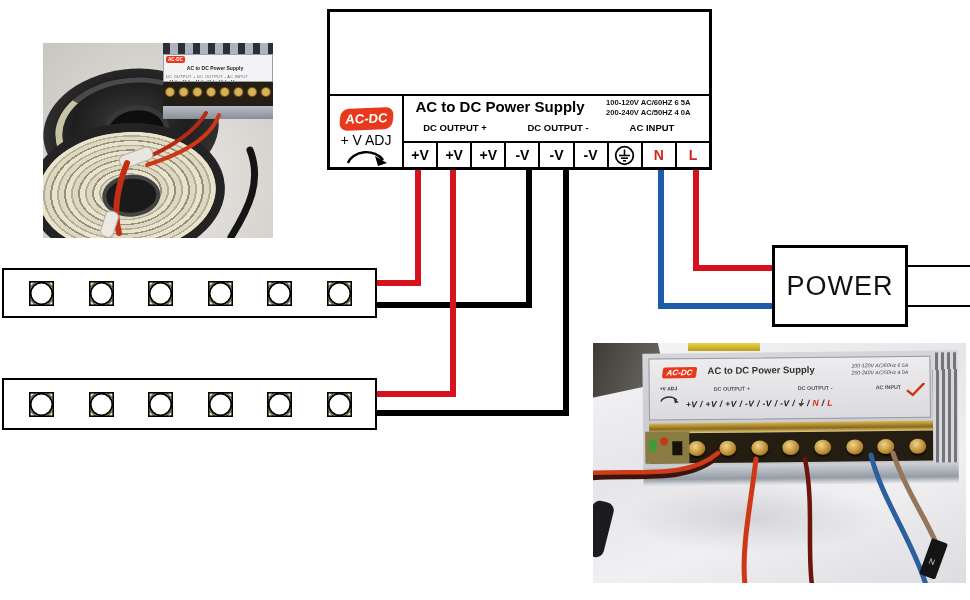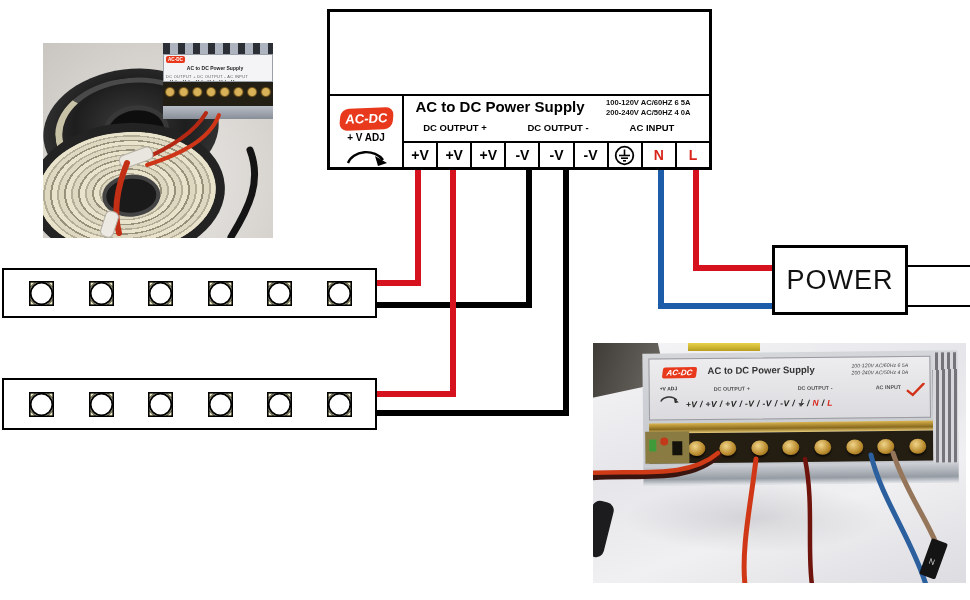--- a/index.html
+++ b/index.html
@@ -14,34 +14,34 @@
   .wire.blu{background:var(--wire-blue);}
   .outline{position:absolute;height:2px;background:#000;}
 
   
   .dpsu{position:absolute;left:327px;top:9px;width:385px;height:161px;border:3px solid #000;background:#fff;}
   .dpsu-band{position:absolute;left:0;right:0;top:82px;bottom:0;border-top:2px solid #000;}
   .dpsu-vdiv{position:absolute;left:72px;top:84px;bottom:0;width:2px;background:#000;}
   .dpsu-badge{position:absolute;left:10px;top:96px;width:53px;height:22px;background:var(--badge-red);
       color:#fff;border-radius:8px;transform:skewX(-7deg) rotate(-2deg);font-weight:bold;font-size:13px;
       text-align:center;line-height:22px;}
-  .dpsu-adj{position:absolute;left:6px;top:120px;width:60px;text-align:center;font-size:10px;font-weight:bold;}
+  .dpsu-adj{position:absolute;left:6px;top:120px;width:60px;text-align:center;font-size:14px;font-weight:normal;}
   .dpsu-arc{position:absolute;left:13px;top:129px;}
   .dpsu-title{position:absolute;left:80px;top:86px;width:180px;text-align:center;font-size:15px;font-weight:bold;}
   .dpsu-ratings{position:absolute;left:276px;top:86px;font-size:7.6px;line-height:1.35;color:#111;font-weight:bold;}
   .dsec{position:absolute;top:110px;transform:translateX(-50%);font-size:9.5px;font-weight:bold;white-space:nowrap;}
   .sec-dcp{left:125px;} .sec-dcm{left:228px;} .sec-aci{left:322px;}
   .term-row{position:absolute;left:74px;right:0;bottom:0;height:26px;display:flex;}
   .term{flex:1;border-top:2px solid #000;border-left:2px solid #000;display:flex;align-items:center;
         justify-content:center;font-weight:bold;font-size:14px;background:#fff;}
   .term:first-child{border-left:none;}
   .term.red{color:var(--label-red);}
 
   
-  .powerbox{position:absolute;left:772px;top:245px;width:136px;height:70px;border:3px solid #000;background:#fff;
+  .powerbox{position:absolute;left:772px;top:245px;width:136px;height:82px;border:3px solid #000;background:#fff;
       display:flex;align-items:center;justify-content:center;font-size:27px;letter-spacing:1px;color:#111;}
 
   
   .strip{position:absolute;left:2px;width:375px;background:#fff;border:2px solid #000;display:flex;align-items:center;}
   .strip1{top:268px;height:50px;}
   .strip2{top:378px;height:52px;}
   .leds{display:flex;flex:1;justify-content:space-between;padding:0 23px 0 25px;align-items:center;}
   .led{width:25px;height:25px;line-height:0;}
 
   

